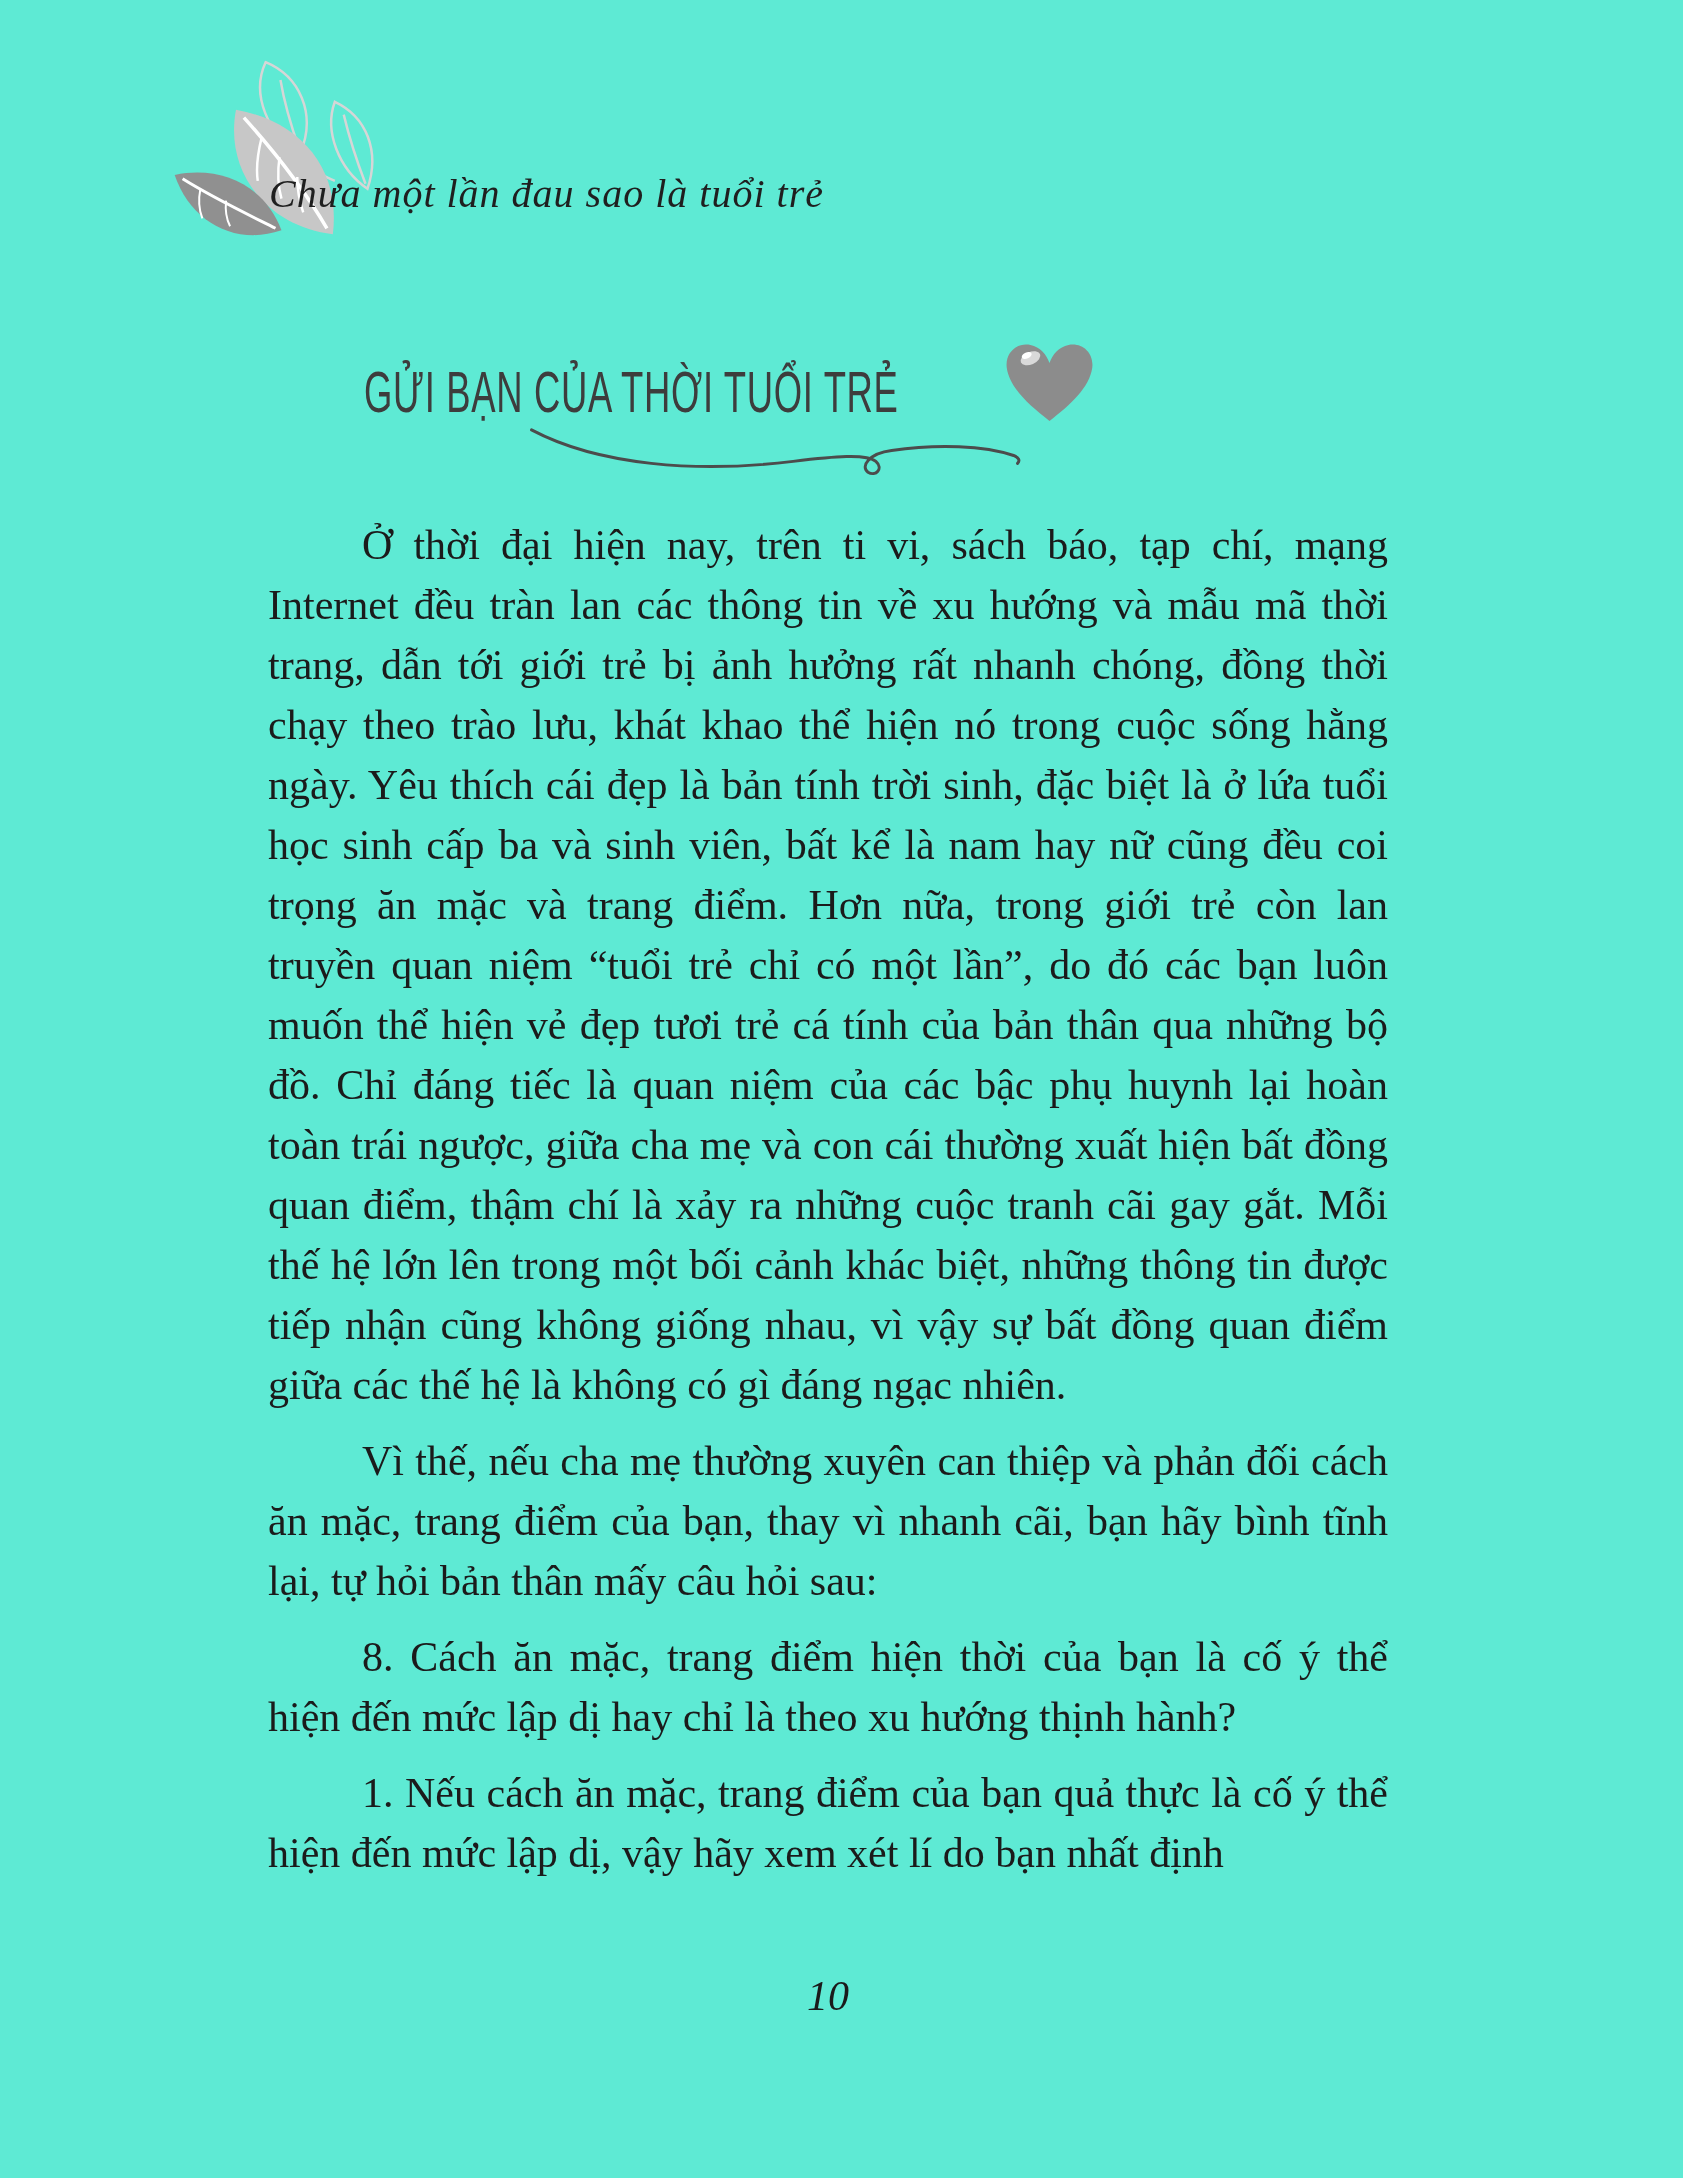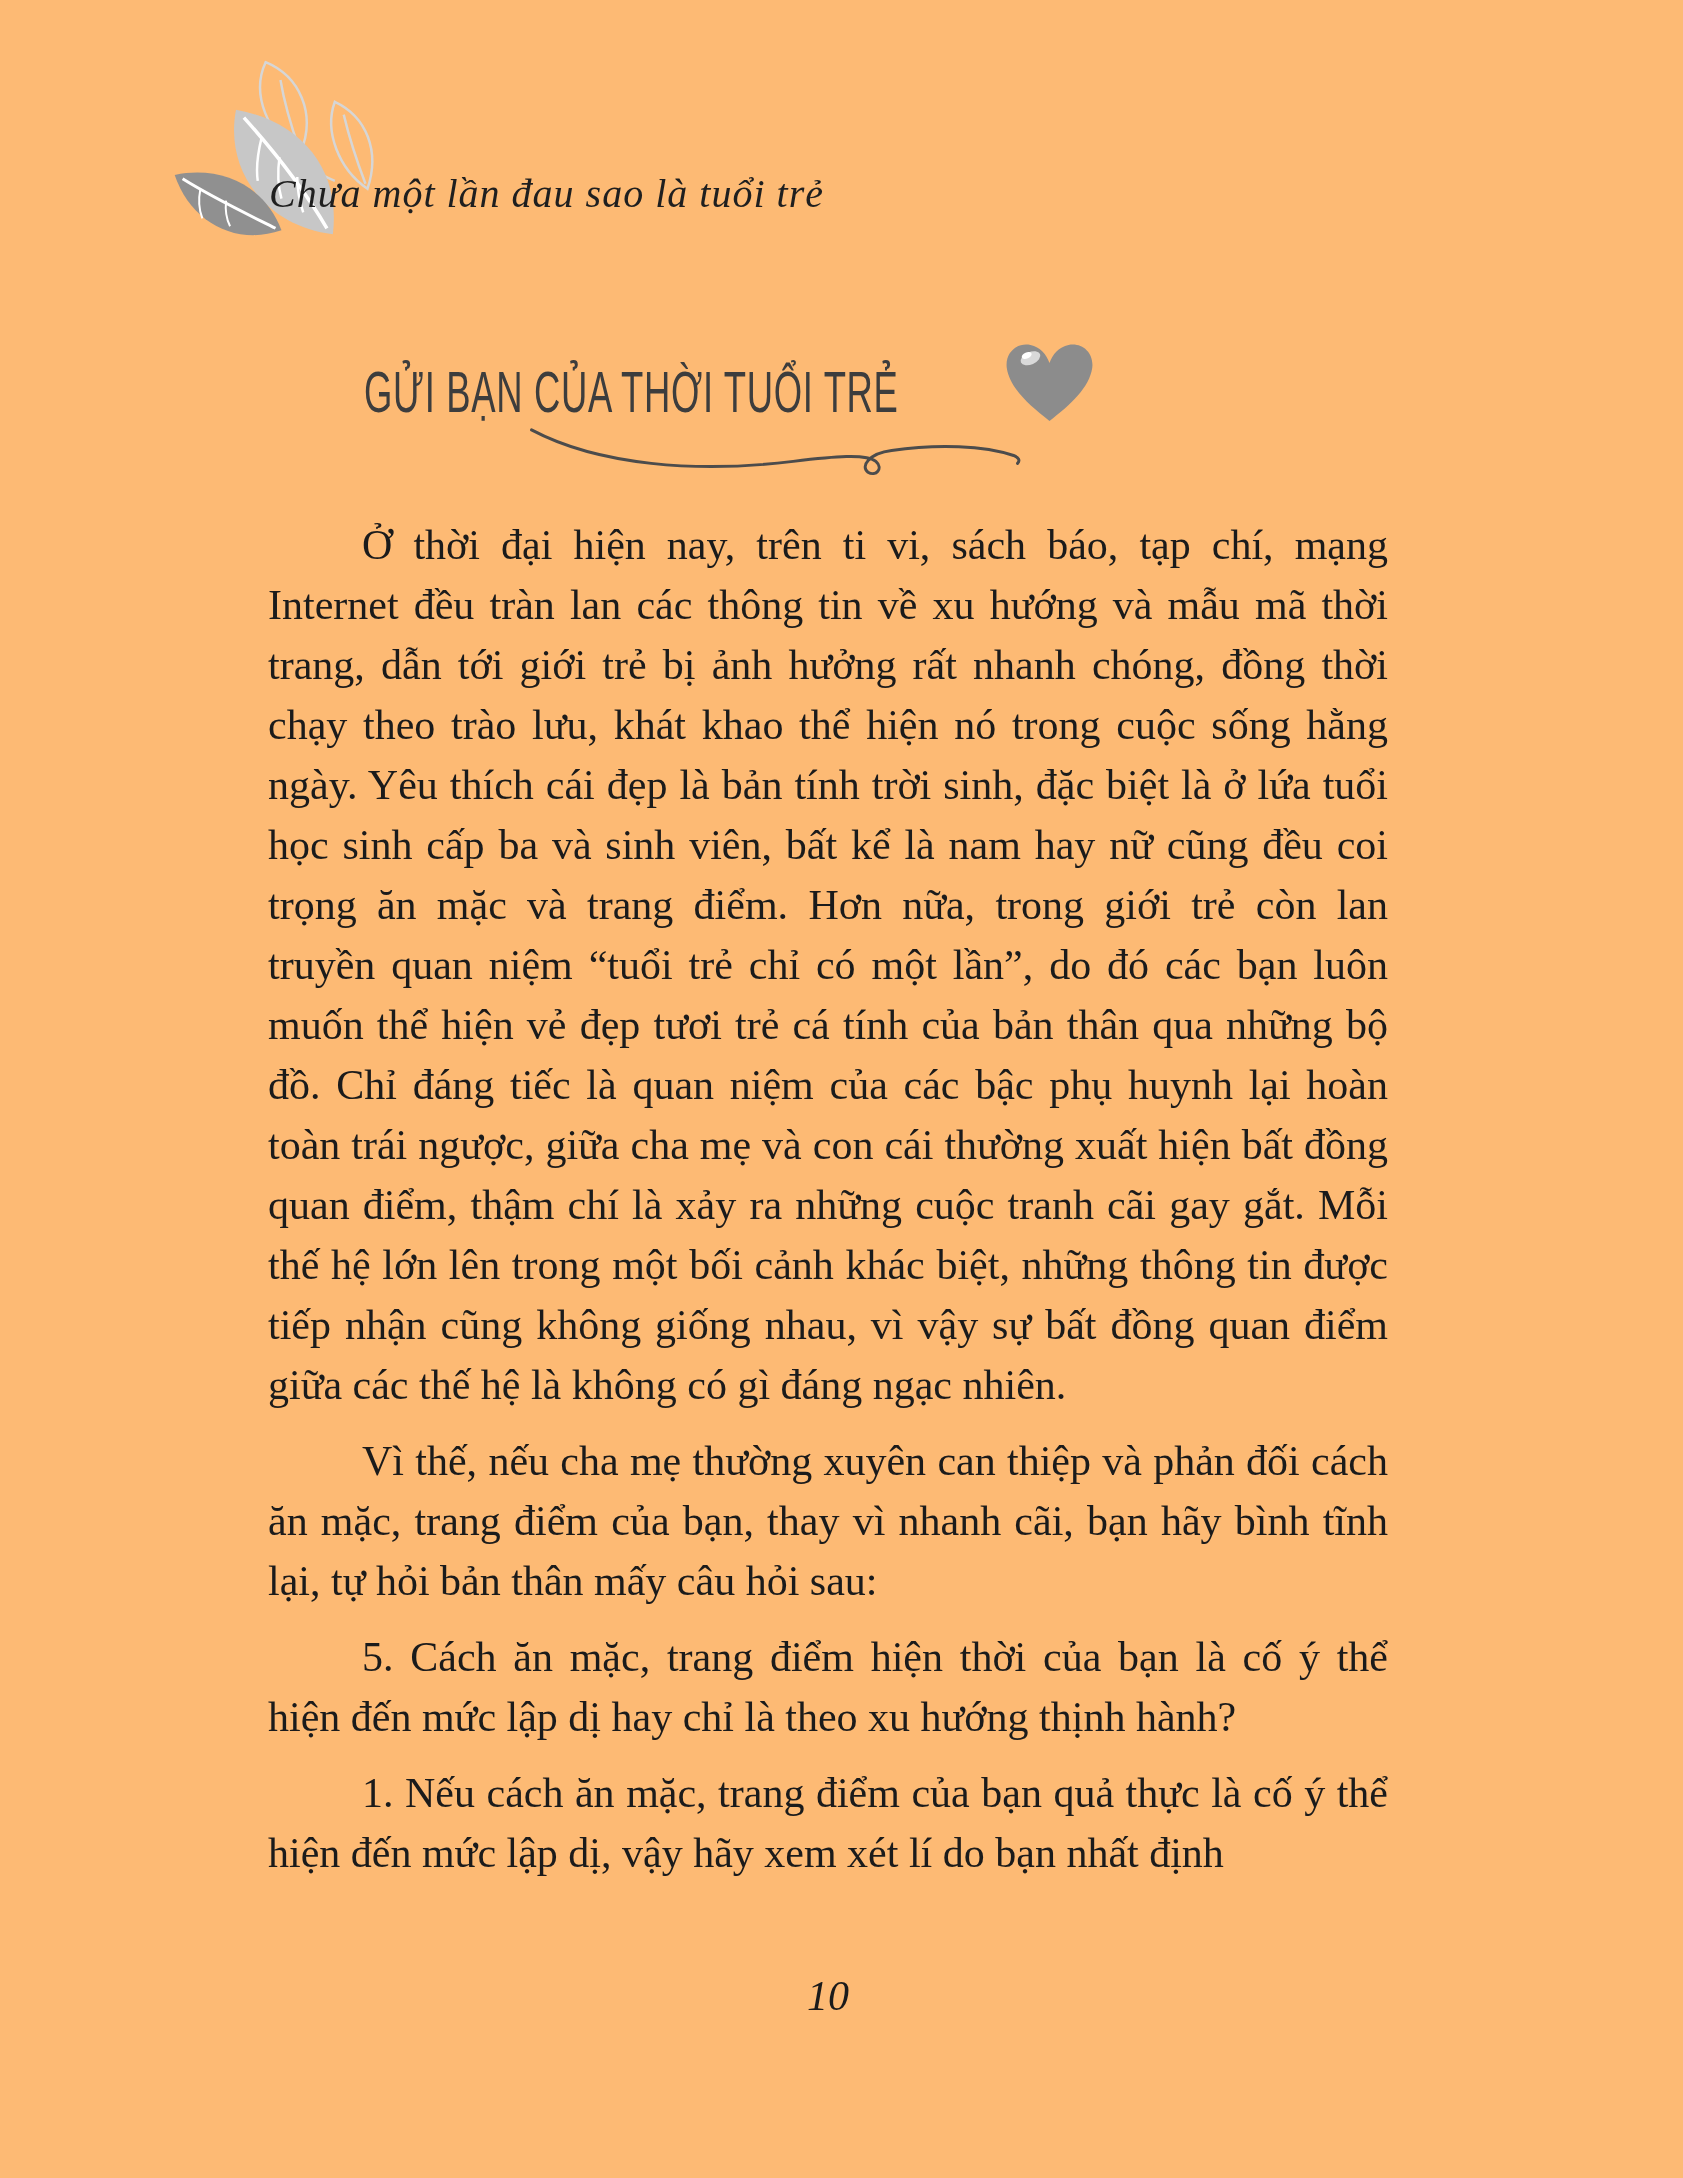--- a/index.html
+++ b/index.html
@@ -5,21 +5,21 @@
 <style>
   html, body {
     margin: 0;
     padding: 0;
     background: #ffffff;
   }
   .page {
     position: relative;
     width: 1683px;
     height: 2178px;
-    background: #fdba74;
+    background: #5eead4;
     overflow: hidden;
     font-family: "Liberation Serif", "DejaVu Serif", serif;
   }
 
   
   .deco-leaves {
     position: absolute;
     left: 149px;
     top: 48px;
     width: 257px;
@@ -147,20 +147,20 @@
 
   <div class="flourish-wrap">
     <svg width="495" height="61" viewBox="0 0 500 62">
       <path d="M2,6 C70,42 170,50 268,38 C310,33 342,30 352,38 C360,45 352,54 344,49 C336,43 345,30 368,27 C415,20 462,22 492,32 C497,34 499,37 496,40" stroke="#4c4c4c" stroke-width="3" fill="none" stroke-linecap="round"></path>
     </svg>
   </div>
 
   <div class="body-text">
     <p>Ở thời đại hiện nay, trên ti vi, sách báo, tạp chí, mạng Internet đều tràn lan các thông tin về xu hướng và mẫu mã thời trang, dẫn tới giới trẻ bị ảnh hưởng rất nhanh chóng, đồng thời chạy theo trào lưu, khát khao thể hiện nó trong cuộc sống hằng ngày. Yêu thích cái đẹp là bản tính trời sinh, đặc biệt là ở lứa tuổi học sinh cấp ba và sinh viên, bất kể là nam hay nữ cũng đều coi trọng ăn mặc và trang điểm. Hơn nữa, trong giới trẻ còn lan truyền quan niệm “tuổi trẻ chỉ có một lần”, do đó các bạn luôn muốn thể hiện vẻ đẹp tươi trẻ cá tính của bản thân qua những bộ đồ. Chỉ đáng tiếc là quan niệm của các bậc phụ huynh lại hoàn toàn trái ngược, giữa cha mẹ và con cái thường xuất hiện bất đồng quan điểm, thậm chí là xảy ra những cuộc tranh cãi gay gắt. Mỗi thế hệ lớn lên trong một bối cảnh khác biệt, những thông tin được tiếp nhận cũng không giống nhau, vì vậy sự bất đồng quan điểm giữa các thế hệ là không có gì đáng ngạc nhiên.</p>
     <p>Vì thế, nếu cha mẹ thường xuyên can thiệp và phản đối cách ăn mặc, trang điểm của bạn, thay vì nhanh cãi, bạn hãy bình tĩnh lại, tự hỏi bản thân mấy câu hỏi sau:</p>
-    <p class="question">5. Cách ăn mặc, trang điểm hiện thời của bạn là cố ý thể hiện đến mức lập dị hay chỉ là theo xu hướng thịnh hành?</p>
+    <p class="question">8. Cách ăn mặc, trang điểm hiện thời của bạn là cố ý thể hiện đến mức lập dị hay chỉ là theo xu hướng thịnh hành?</p>
     <p class="question">1. Nếu cách ăn mặc, trang điểm của bạn quả thực là cố ý thể hiện đến mức lập dị, vậy hãy xem xét lí do bạn nhất định</p>
   </div>
 
   <div class="page-number">10</div>
 
 </div>
 
 
 </body></html>

